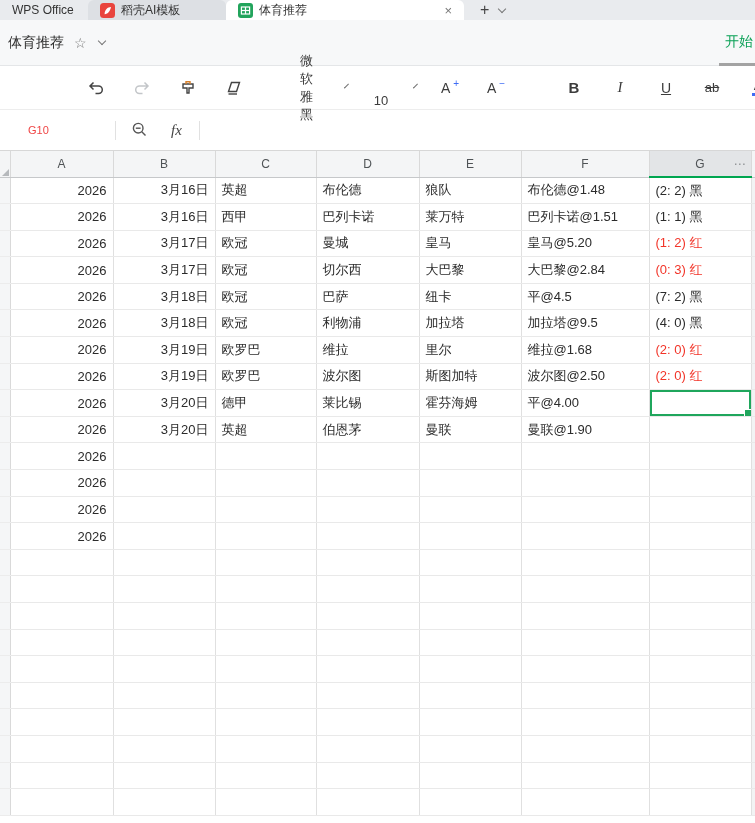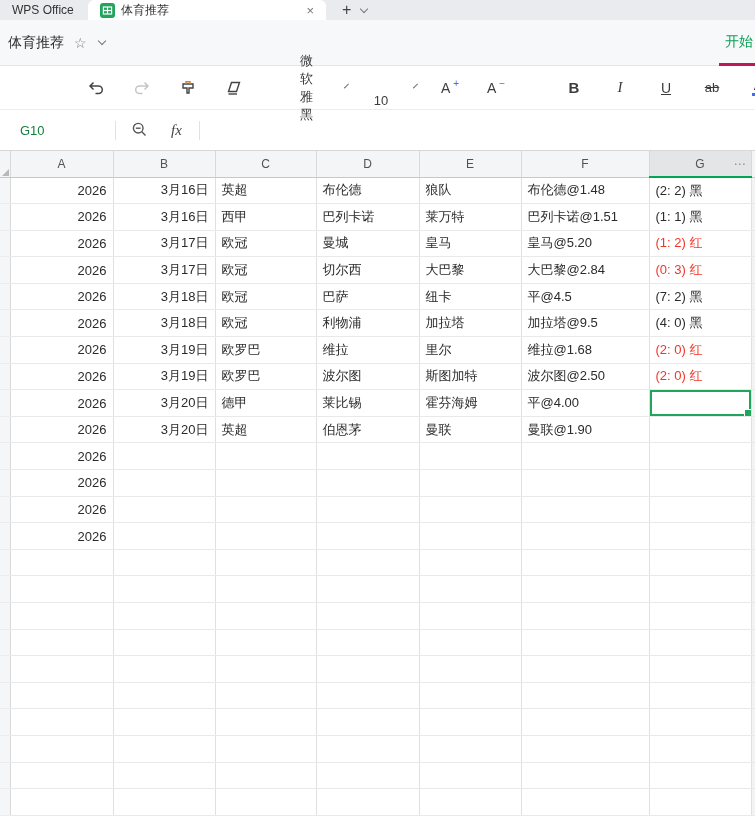--- a/index.html
+++ b/index.html
@@ -17,21 +17,21 @@
   .plus { font-size:16px; font-weight:400; line-height:1; }
   .chev { width:6px; height:6px; border-right:1.3px solid #777; border-bottom:1.3px solid #777;
           transform:rotate(45deg); display:inline-block; margin-top:-3px; }
 
   
   .titlebar { height:46px; background:#f7f8f9; border-bottom:1px solid #e4e6e8;
     display:flex; align-items:center; padding-left:8px; font-size:14px; color:#2f2f2f; }
   .star { color:#767676; font-size:14px; margin-left:10px; }
   .titlebar .chev { margin-left:12px; }
   .ribbon-start { margin-left:auto; align-self:stretch; display:flex; align-items:center;
-    color:#0ba157; font-size:14px; padding:0 2px 0 6px; border-bottom:3px solid #be185d; margin-bottom:-1px; }
+    color:#0ba157; font-size:14px; padding:0 2px 0 6px; border-bottom:3px solid #a3a3a3; margin-bottom:-1px; }
 
   
   .toolbar { height:44px; background:#fff; border-bottom:1px solid #ededed;
     display:flex; align-items:center; padding-left:84px; gap:22px; color:#3c3c3c; }
   .tbtn { display:flex; align-items:center; justify-content:center; min-width:24px; height:28px;
     border-radius:3px; font-size:14px; gap:2px; }
   .vdiv { width:1px; height:19px; background:#e1e1e1; margin:0 5px; }
   .fontname { font-size:13px; width:66px; text-align:left; }
   .fontsize { font-size:13px; width:22px; text-align:center;margin-top:25px; }
   .disabled svg path { stroke:#c3c6c9; }
@@ -42,21 +42,21 @@
   .sup { color:#3e6cf5; font-size:10px; margin:-8px 0 0 1px; }
   .acolor { display:flex; flex-direction:column; align-items:center; line-height:1; }
   .acolor .bar { width:13px; height:3px; background:#3e6cf5; margin-top:1px; }
   .grid-ic { width:15px; height:14px; border:1.4px solid #4a4a4a;
     background-image:linear-gradient(#4a4a4a,#4a4a4a),linear-gradient(#4a4a4a,#4a4a4a);
     background-size:100% 1.4px,1.4px 100%; background-position:center; background-repeat:no-repeat; }
   .styles-label { font-size:13px; }
 
   
   .fbar { height:41px; background:#fff; border-bottom:1px solid #d7d7d7; display:flex; align-items:center; }
-  .namebox { width:110px; padding-left:20px; font-size:13px; color:#15803d; }
+  .namebox { width:110px; padding-left:28px; font-size:11px; color:#ef4444; }
   .fx { font-family:"Liberation Serif",serif; font-style:italic; font-size:15px; color:#444;
         margin:0 12px; }
 
   
   .sheet { position:relative; }
   table { border-collapse:collapse; table-layout:fixed; width:755px; }
   col.rhc { width:10px; } col.cA{width:103px;} col.cB{width:102px;} col.cC{width:101px;}
   col.cD{width:103px;} col.cE{width:102px;} col.cF{width:128px;} col.cG{width:102px;} col.cX{width:4px;}
   tr { height:26.6px; }
   tr.headrow { height:26px; }
@@ -82,20 +82,29 @@
 
   svg { display:block; }
 </style>
 </head>
 <body>
 
 <div class="tabbar">
   <div class="tab tab-home">
     <span>WPS Office</span>
   </div>
+  <div class="tab tab-docer">
+    <span>
+        <svg width="15" height="15" viewBox="0 0 15 15">
+          <rect width="15" height="15" rx="3.5" fill="#e9443d"></rect>
+          <path d="M4.6 11.2 C4.6 6.4 7.6 4 11 3.9 C10.2 8 8 10.9 4.6 11.2 Z" fill="#fff"></path>
+        </svg>
+      </span>
+    <span>稻壳AI模板</span>
+  </div>
   <div class="tab tab-active">
     <span>
         <svg width="15" height="15" viewBox="0 0 15 15">
           <rect width="15" height="15" rx="3" fill="#22a45c"></rect>
           <g stroke="#fff" stroke-width="1.2" fill="none">
             <rect x="3.4" y="4" width="8.2" height="7"></rect>
             <line x1="3.4" y1="7.5" x2="11.6" y2="7.5"></line>
             <line x1="7.5" y1="4" x2="7.5" y2="11"></line>
           </g>
         </svg>

